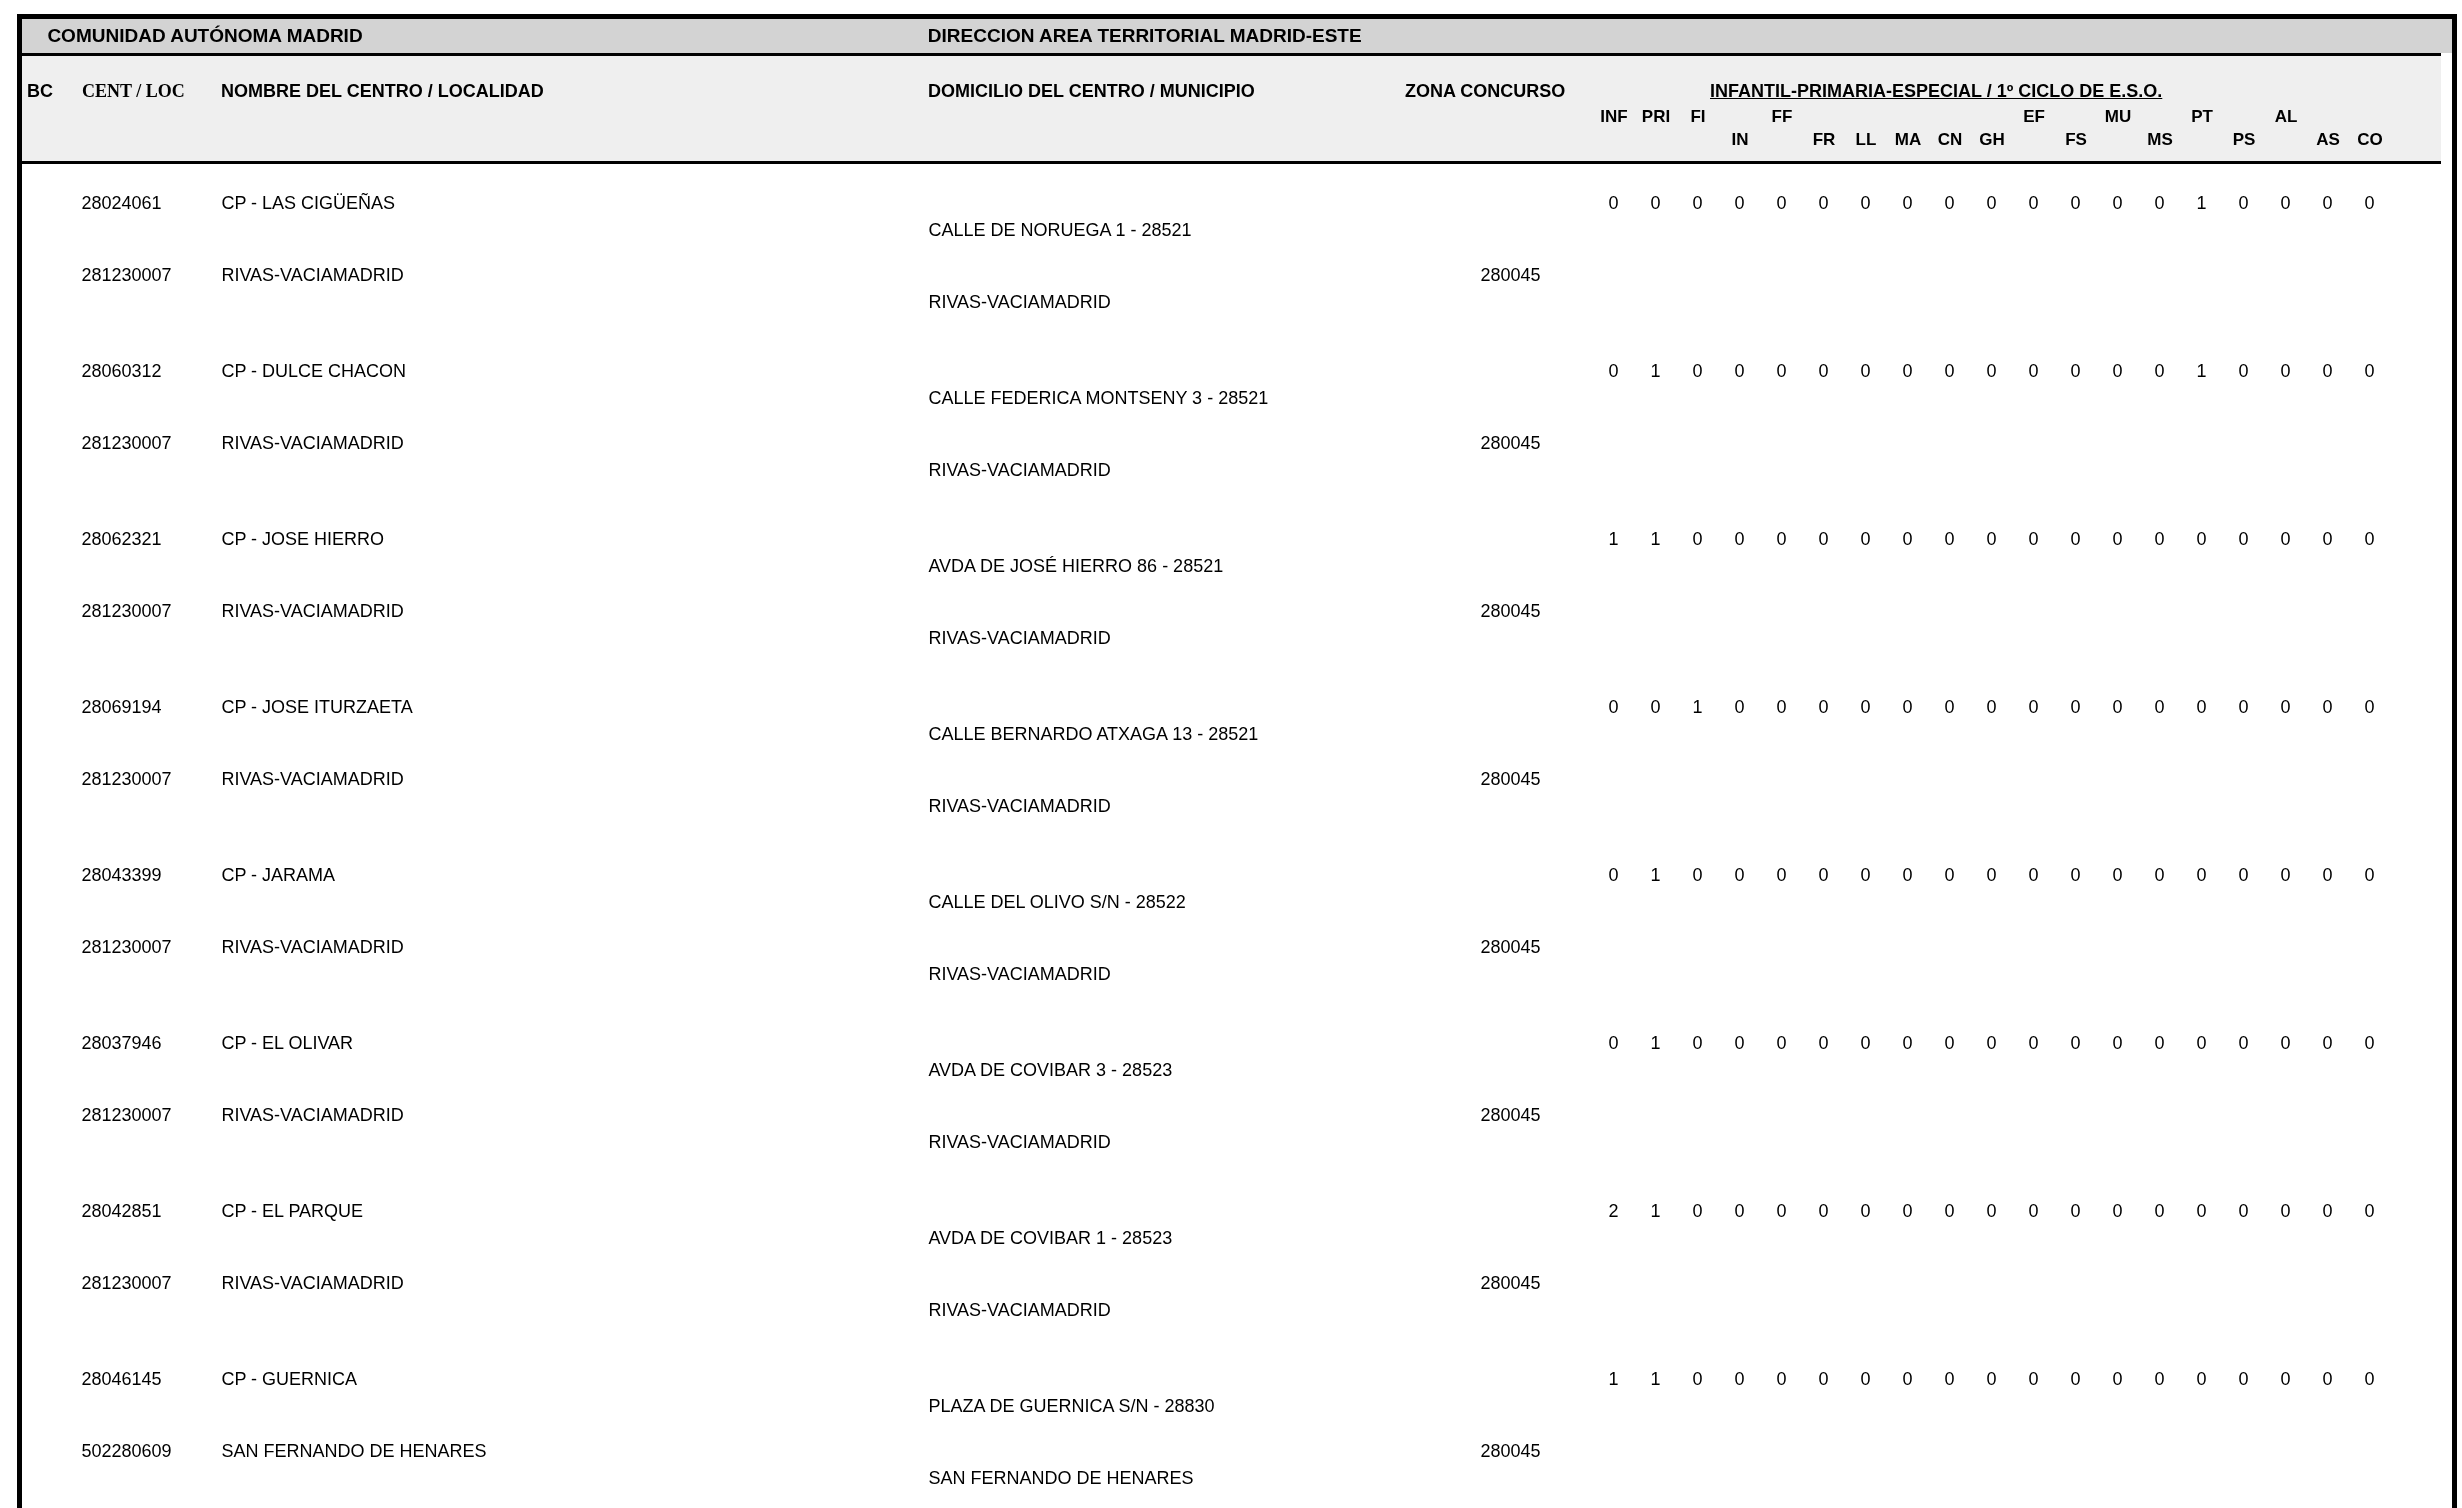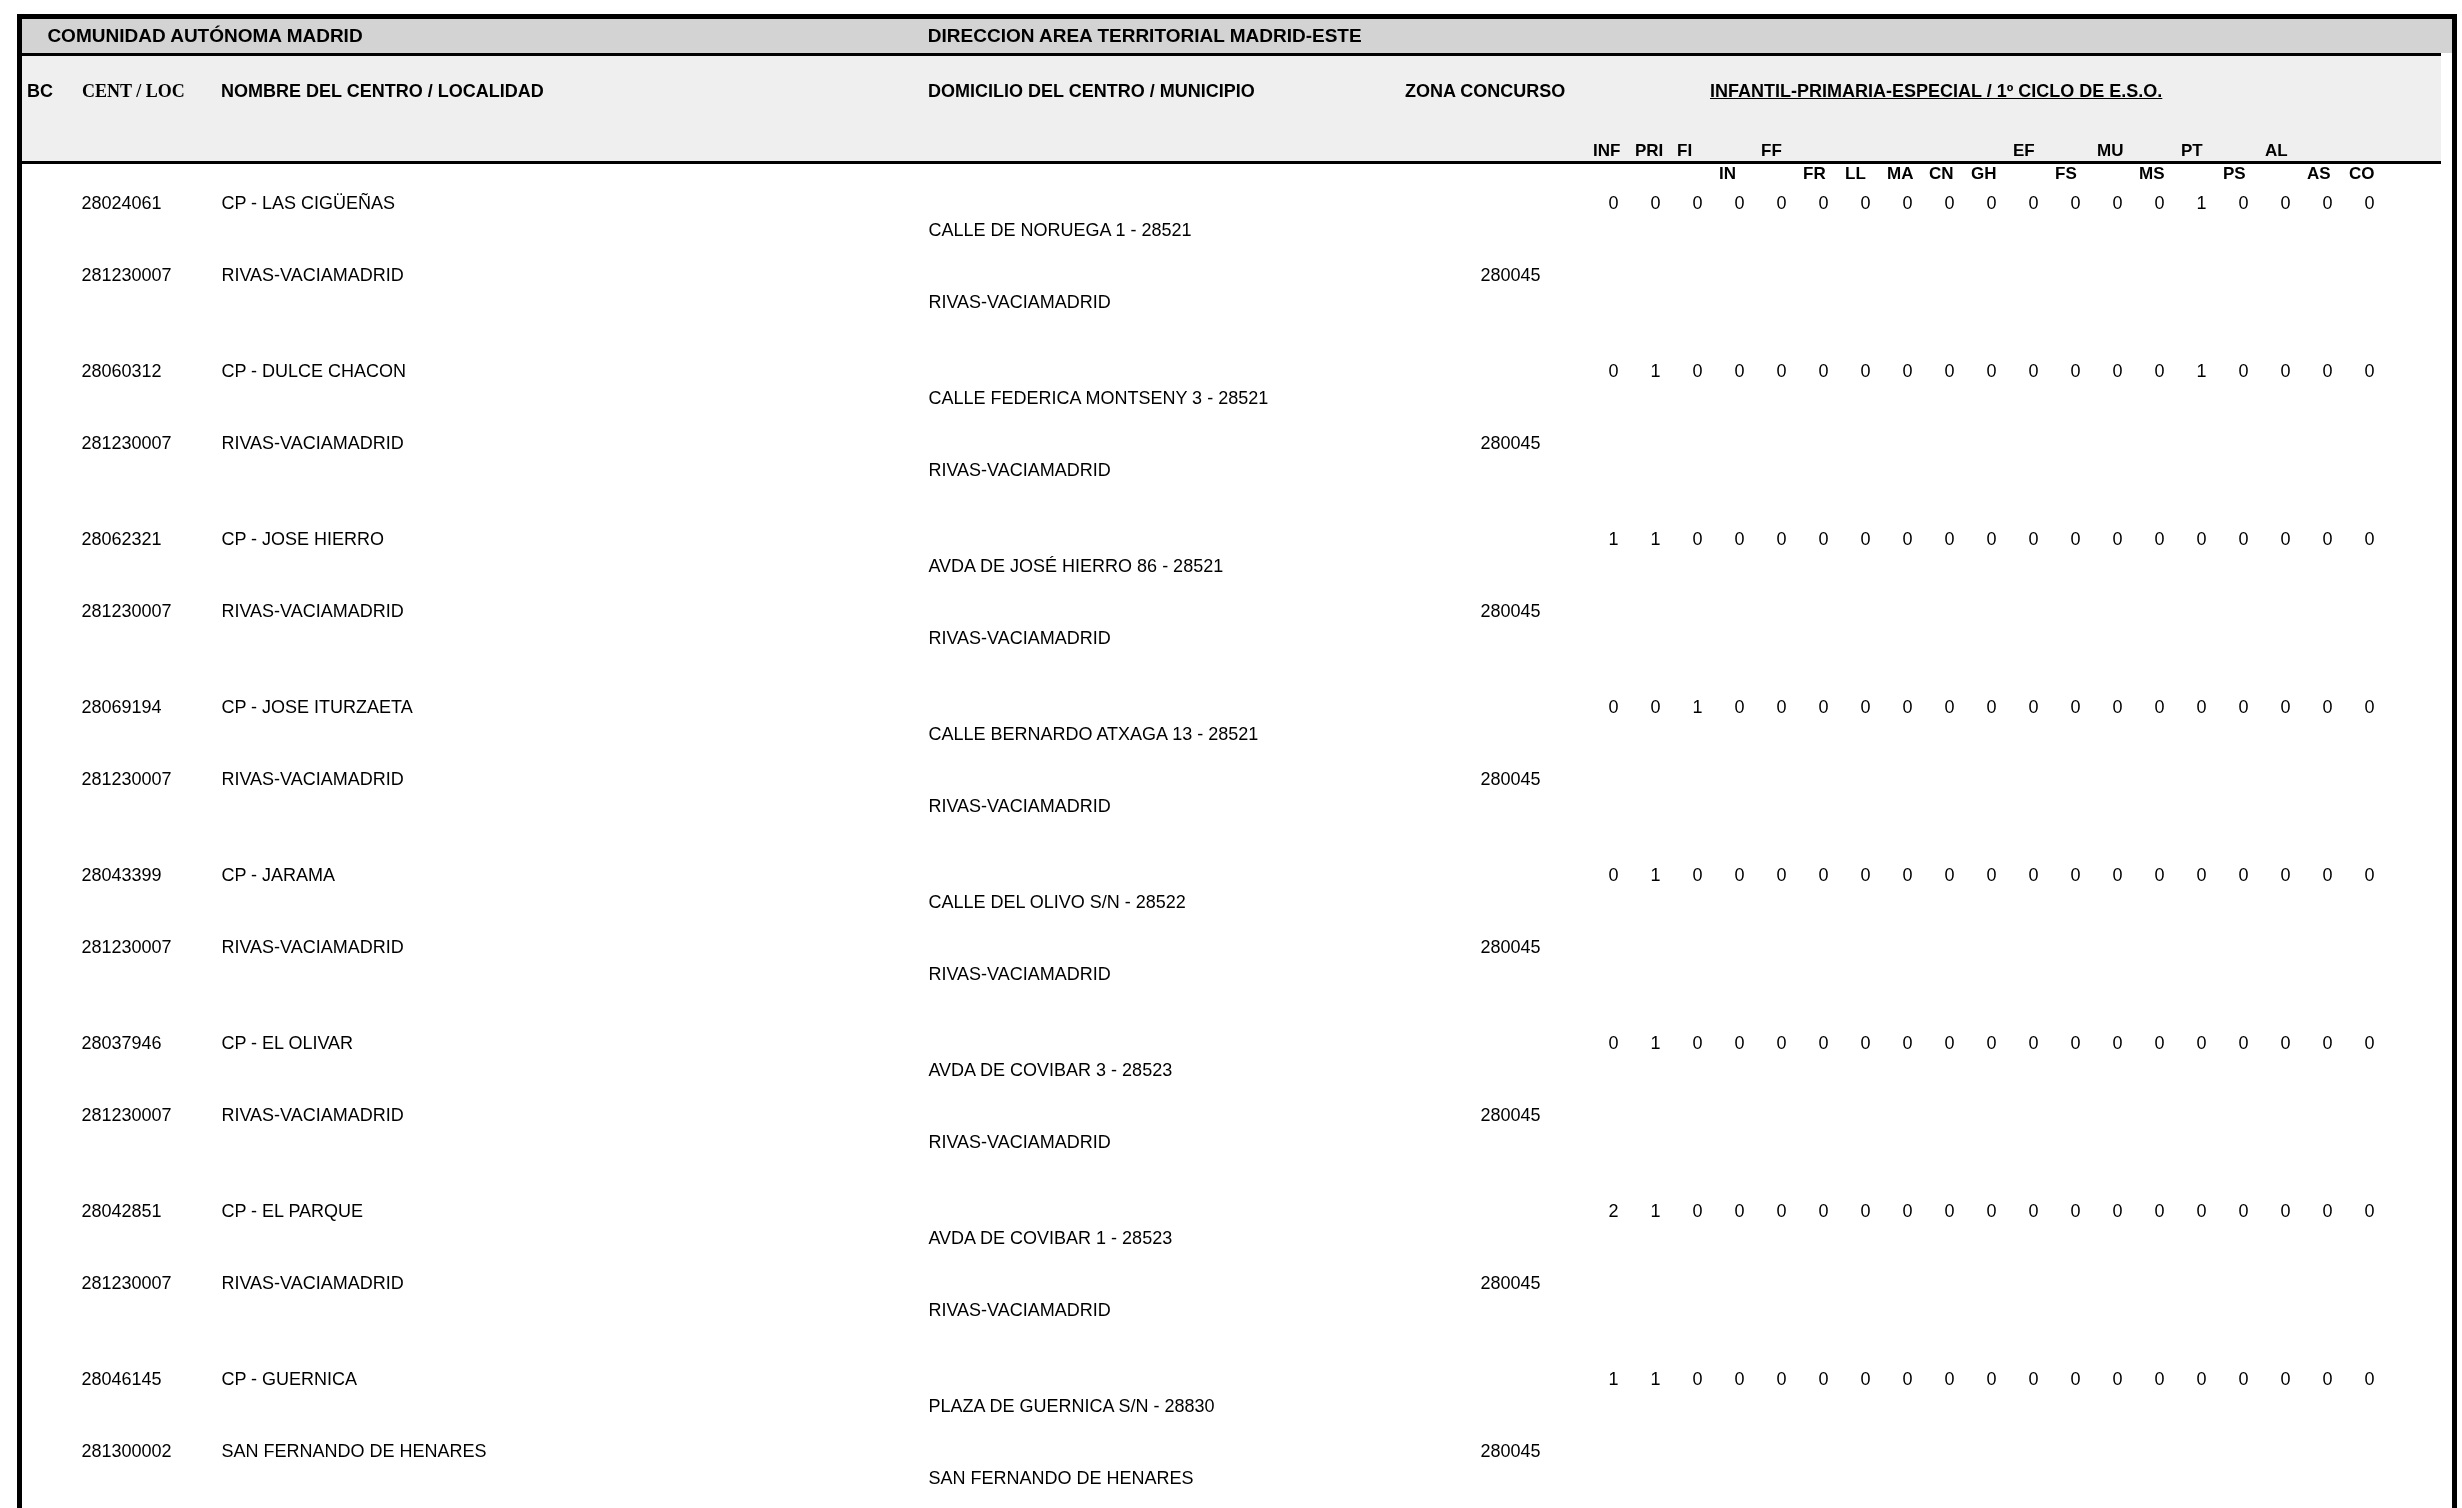--- a/index.html
+++ b/index.html
@@ -26,21 +26,21 @@
   .h-cent{left:82px;top:81px;font-family:Liberation Serif, serif;}
   .h-nombre{left:221px;top:81px;}
   .h-dom{left:928px;top:81px;}
   .h-zona{left:1405px;top:81px;}
   .h-group{left:1710px;top:81px;text-decoration:underline;}
 
   .subcols{
     position:absolute;left:1593px;top:105px;width:798px;z-index:3;
     display:grid;grid-template-columns:repeat(19,1fr);
   }
-  .subcell{display:flex;flex-direction:column;align-items:flex-start;margin-top:34px;}
+  .subcell{display:flex;flex-direction:column;align-items:center;}
   .sub-t,.sub-b{display:block;height:23px;line-height:23px;font-weight:bold;font-size:17px;white-space:nowrap;}
 
   .rows{position:absolute;left:22.4px;top:164px;width:2419px;z-index:2;}
   .row-block{position:relative;height:168px;padding-left:14px;}
   .line{position:absolute;left:0;right:0;height:24px;font-size:18px;}
   .l1{top:29px;}
   .l2{top:101px;}
   .line > span{position:absolute;white-space:nowrap;}
   .c-cent{left:59px;}
   .c-name{left:199px;}
@@ -419,20 +419,20 @@
           <span class="num">0</span>
           <span class="num">0</span>
           <span class="num">0</span>
           <span class="num">0</span>
           <span class="num">0</span>
           <span class="num">0</span>
           <span class="num">0</span>
         </div>
     </div>
     <div class="line l2">
-      <span class="c-cent">281300002</span>
+      <span class="c-cent">502280609</span>
       <span class="c-name">SAN FERNANDO DE HENARES</span>
       <span class="c-dom">SAN FERNANDO DE HENARES</span>
       <span class="c-zona">280045</span>
     </div>
   </div>
 </div>
 
 
 </body></html>

